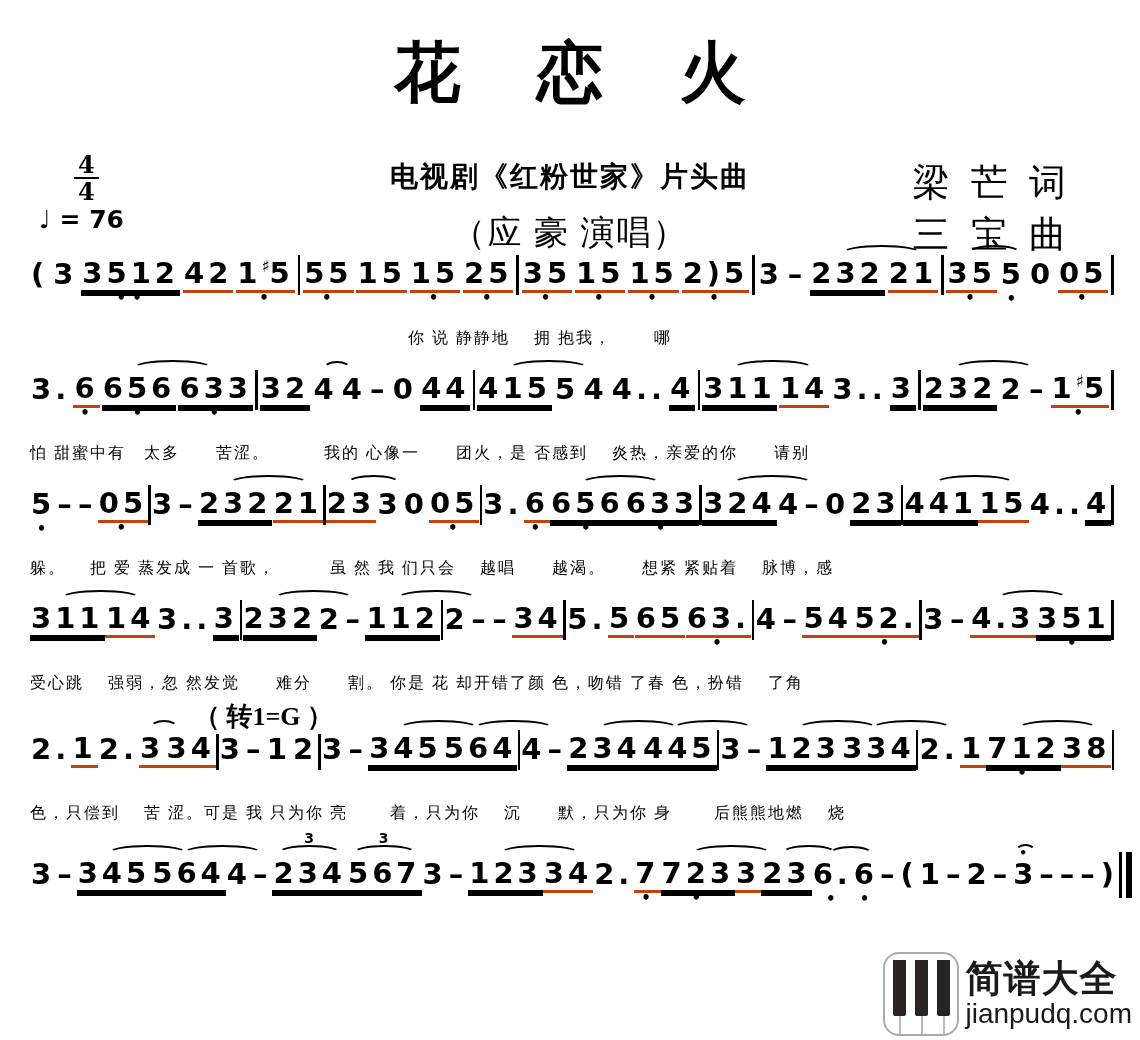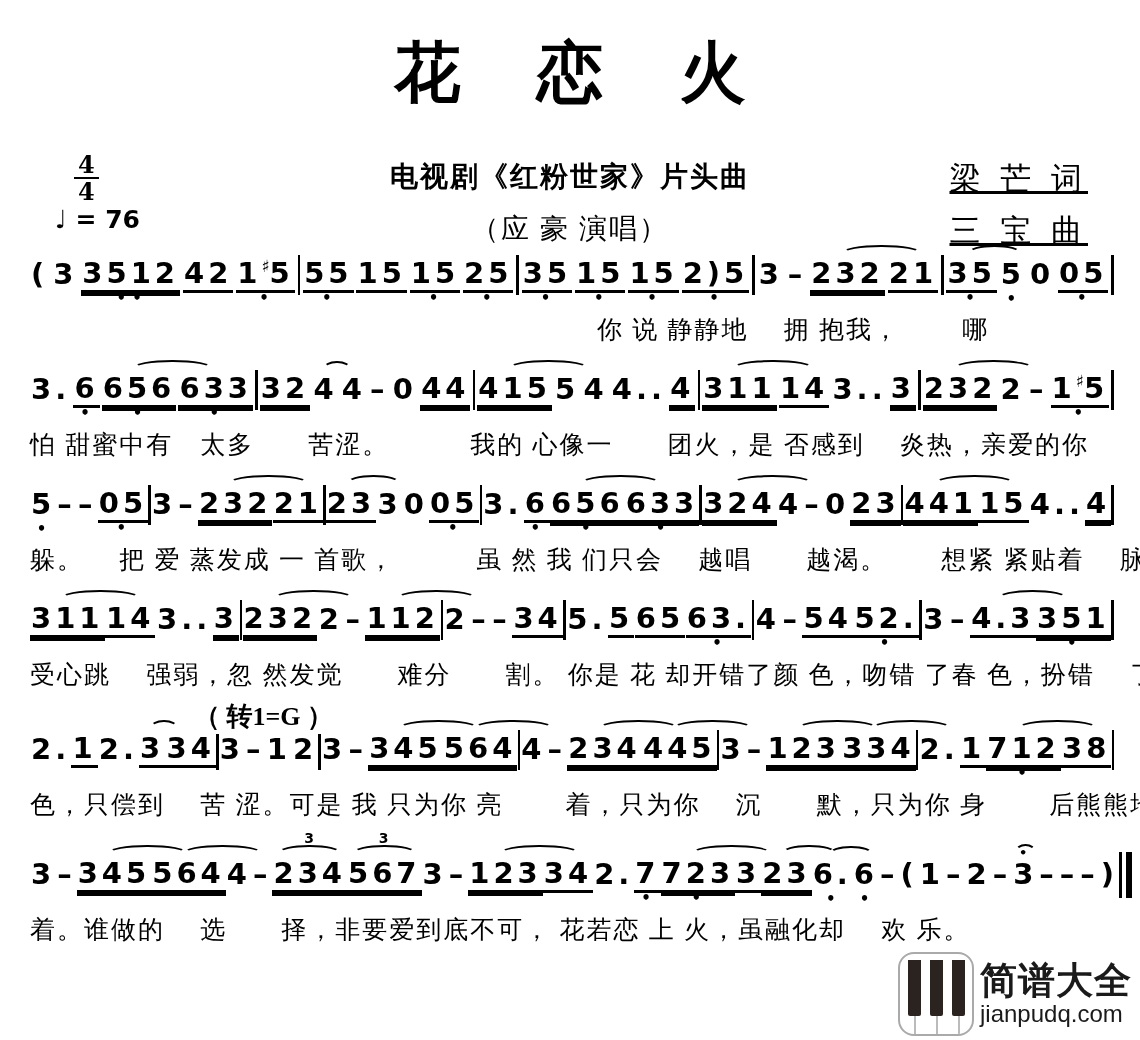--- a/index.html
+++ b/index.html
@@ -6,62 +6,62 @@
   #page{position:relative;width:1140px;height:1040px;background:#fff;color:#000;
         font-family:"Liberation Serif","DejaVu Serif",serif;overflow:hidden;}
   
   .title{position:absolute;top:28px;left:0;width:100%;text-align:center;
          font-size:66px;font-weight:bold;letter-spacing:30px;text-indent:30px;}
   .keyrow{position:absolute;top:152px;left:52px;font-size:28px;font-weight:bold;
           font-family:"DejaVu Serif",serif;display:flex;align-items:center;}
   .frac{display:inline-block;margin-left:22px;text-align:center;font-size:24px;line-height:1.05;font-weight:bold;}
   .frac .top{display:block;border-bottom:2px solid #000;padding:0 4px;}
   .frac .bot{display:block;padding:0 4px;}
-  .temporow{position:absolute;top:205px;left:55px;font-size:25px;font-weight:bold;
+  .temporow{position:absolute;top:205px;left:39px;font-size:25px;font-weight:bold;
             font-family:"DejaVu Sans",sans-serif;}
   .subtitle{position:absolute;top:158px;left:50%;transform:translateX(-50%);
             font-size:28px;font-weight:bold;letter-spacing:2px;white-space:pre;}
   .performer{position:absolute;top:210px;left:50%;transform:translateX(-50%);
-             font-size:28px;letter-spacing:2px;white-space:pre;}
-  .credit{position:absolute;right:52px;font-size:31px;letter-spacing:6px;white-space:pre;text-decoration:underline;}
+             font-size:34px;letter-spacing:2px;white-space:pre;}
+  .credit{position:absolute;right:68px;font-size:37px;letter-spacing:6px;white-space:pre;}
   .lyricist{top:158px;} .composer{top:210px;}
   
   .system{position:absolute;left:30px;right:26px;}
   .notes-row{display:flex;justify-content:space-between;align-items:center;
              font-family:"DejaVu Sans",sans-serif;font-weight:bold;font-size:29px;height:46px;}
   .tok{position:relative;display:inline-block;letter-spacing:4px;line-height:1;
        padding:1px 1px 2px 1px;white-space:nowrap;}
-  .u1{border-bottom:3px solid #000000;}
+  .u1{border-bottom:3px solid #c2410c;}
   .u2{border-bottom:3px solid #000;box-shadow:0 3px 0 0 #000;}
   .ld{position:absolute;left:50%;transform:translateX(-50%);bottom:-16px;
       font-size:15px;line-height:1;letter-spacing:6px;text-indent:3px;}
   .arc{position:absolute;left:42%;right:-48%;top:-13px;height:12px;
        border:2.5px solid #000;border-color:#000 transparent transparent transparent;
        border-radius:50%;}
   .arc.ctr{left:8%;right:8%;}
   .arc.fm{left:10%;right:10%;top:-15px;}
   .fdot{position:absolute;top:-13px;left:50%;transform:translateX(-50%);font-size:13px;line-height:1;}
   .tnum{position:absolute;top:-27px;left:40%;font-size:14px;line-height:1;background:#fff;padding:0 2px;}
   .sh{font-size:58%;vertical-align:super;letter-spacing:0;}
   .bar{display:inline-block;width:2.5px;height:40px;background:#000;}
   .finalbar{display:inline-flex;gap:4px;height:46px;align-items:stretch;}
   .finalbar .b1{width:2.5px;background:#000;} .finalbar .b2{width:6px;background:#000;}
-  .lyrics-row{margin-top:17px;font-size:25px;letter-spacing:2px;white-space:pre;line-height:1.2;}
+  .lyrics-row{margin-top:30px;font-size:16px;letter-spacing:2px;white-space:pre;line-height:1.2;}
   .keychange{position:absolute;top:-28px;left:160px;font-size:26px;font-weight:bold;
              background:#fff;padding:0 4px;white-space:pre;z-index:2;}
   
   .logo{position:absolute;right:8px;bottom:4px;display:flex;align-items:center;}
   .piano{width:76px;height:84px;border:2px solid #aaa;border-radius:16px;background:#fff;
          position:relative;overflow:hidden;display:flex;justify-content:center;gap:9px;padding-top:6px;box-sizing:border-box;}
   .bk{width:13px;height:56px;background:#2a2320;border-radius:0 0 2px 2px;position:relative;}
   .bk::after{content:"";position:absolute;left:50%;top:56px;width:1.5px;height:26px;background:#bbb;}
   .logotext{margin-left:6px;}
   .logoname{font-size:37px;font-weight:bold;color:#1a1a1a;letter-spacing:1px;line-height:1.05;
             font-family:"Liberation Sans","DejaVu Sans",sans-serif;}
-  .logourl{font-size:24px;color:#1a1a1a;font-family:"Liberation Sans","DejaVu Sans",sans-serif;line-height:1.05;}
+  .logourl{font-size:28px;color:#1a1a1a;font-family:"Liberation Sans","DejaVu Sans",sans-serif;line-height:1.05;}
 </style>
 </head>
 <body>
 
 <div id="page">
 
   <div class="title">花 恋 火</div>
 
   <div class="keyrow">
     <span class="frac">
@@ -293,21 +293,20 @@
         <span class="tok">3<span class="arc fm"></span><span class="fdot">•</span></span>
         <span class="tok">–</span>
         <span class="tok">–</span>
         <span class="tok">–</span>
         <span class="tok">)</span>
         <span class="finalbar">
           <i class="b1"></i>
           <i class="b2"></i>
         </span>
       </div>
-    <div class="lyrics-row">着。谁做的　 选　　择，非要爱到底不可， 花若恋 上 火，虽融化却　 欢 乐。</div>
   </div>
 
   <div class="logo">
     <div class="piano">
       <span class="bk"></span>
       <span class="bk"></span>
       <span class="bk"></span>
     </div>
     <div class="logotext">
       <div class="logoname">简谱大全</div>

